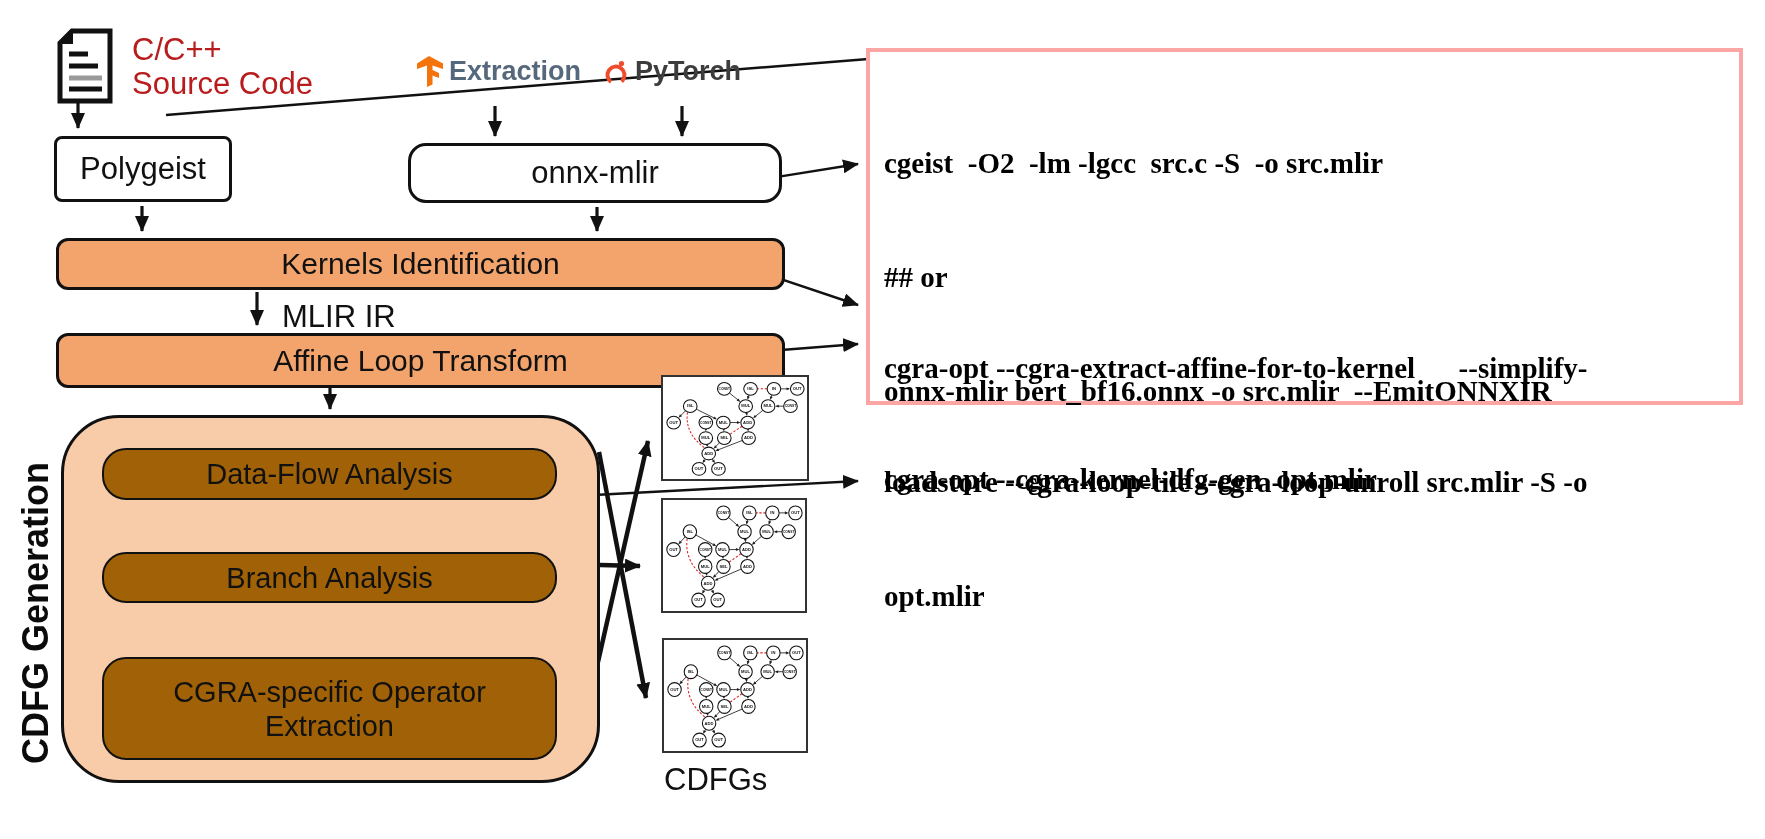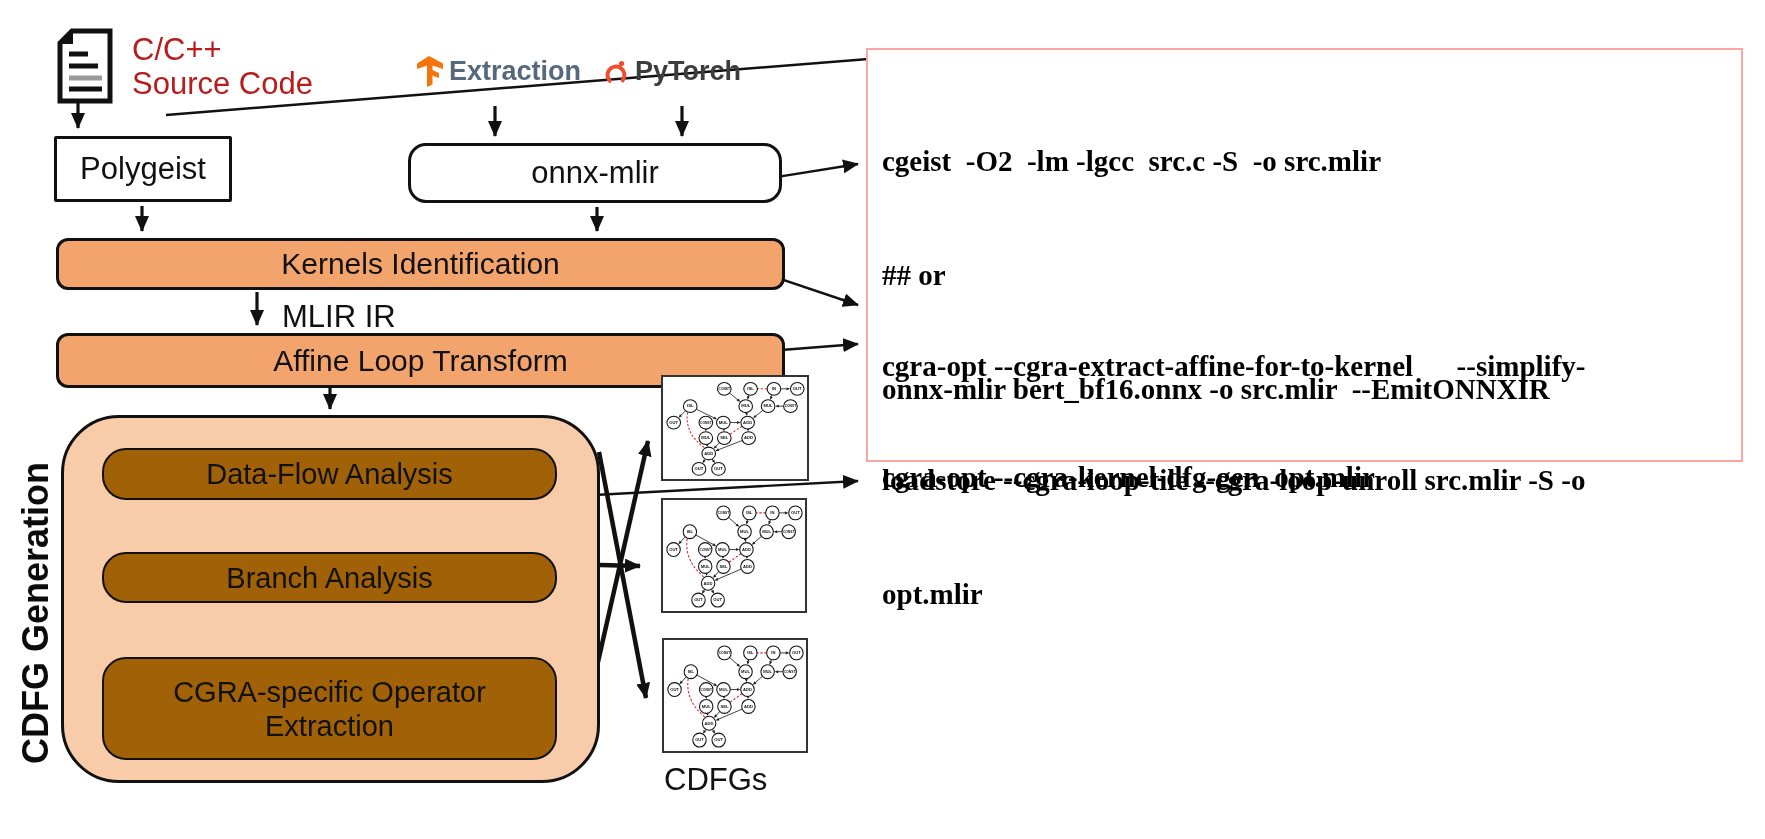--- a/index.html
+++ b/index.html
@@ -1,21 +1,21 @@
 <!DOCTYPE html>
 <html><head>
 <meta charset="utf-8">
 <style>
   html,body{margin:0;padding:0;background:#fff;}
   #canvas{position:relative;width:1765px;height:839px;background:#ffffff;overflow:hidden;
           font-family:"Liberation Sans",sans-serif;color:#111;}
   #wires{position:absolute;left:0;top:0;width:1765px;height:839px;pointer-events:none;}
   .box{position:absolute;display:flex;align-items:center;justify-content:center;
        text-align:center;box-sizing:border-box;color:#111;}
-  .wbox{background:#fff;border:3px solid #111;border-radius:2px;font-size:31px;}
+  .wbox{background:#fff;border:3px solid #111;border-radius:8px;font-size:31px;}
   .obox{background:#F3A46C;border:3px solid #111;border-radius:12px;font-size:30px;}
   .ibox{background:#a16207;border:2.5px solid #111;border-radius:24px;font-size:29px;line-height:34px;}
   #polygeist{left:54px;top:136px;width:178px;height:66px;}
   #onnx{left:408px;top:143px;width:374px;height:60px;border-radius:18px;}
   #kernels{left:56px;top:238px;width:729px;height:52px;}
   #affine{left:56px;top:333px;width:729px;height:55px;}
   #cdfg-container{position:absolute;left:61px;top:415px;width:539px;height:368px;
        background:#F8CBA9;border:3.5px solid #111;border-radius:58px;box-sizing:border-box;}
   #df{left:102px;top:448px;width:455px;height:52px;}
   #branch{left:102px;top:552px;width:455px;height:51px;}
@@ -23,22 +23,22 @@
   #rot-label{position:absolute;left:-164px;top:592px;width:400px;height:42px;
        transform:rotate(-90deg);text-align:center;font-size:36px;font-weight:600;color:#0b0b0b;}
   #src-label{position:absolute;left:132px;top:33px;font-size:31px;line-height:34px;color:#b91c1c;}
   #mlir-label{position:absolute;left:282px;top:299px;font-size:31px;text-align:right;}
   #cdfgs-label{position:absolute;left:664px;top:762px;width:176px;text-align:left;font-size:31px;}
   .logo{position:absolute;display:flex;align-items:center;gap:5px;}
   #tf-logo{left:416px;top:56px;}
   #pt-logo{left:604px;top:56px;}
   #tf-logo .lt{font-size:27px;font-weight:600;color:#56687C;}
   #pt-logo .lt{font-size:27px;font-weight:600;color:#3D3D3D;}
-  #cmdbox{position:absolute;left:866px;top:48px;width:877px;height:414px;
-       background:#fff;border:2px solid #fca5a5;box-sizing:border-box;}
+  #cmdbox{position:absolute;left:866px;top:48px;width:877px;height:357px;
+       background:#fff;border:4px solid #fca5a5;box-sizing:border-box;}
   .cmd{position:absolute;left:14px;font-family:"Liberation Serif",serif;font-weight:bold;
        font-size:29px;line-height:38px;white-space:pre;color:#000;}
   #cmd-frontend{top:16px;}
   #cmd-transform{top:221px;}
   #cmd-dfg{top:408px;}
   .thumb{position:absolute;background:#fff;border:2px solid #333;box-sizing:border-box;}
   #thumb1{left:661px;top:375px;width:148px;height:106px;}
   #thumb2{left:661px;top:498px;width:146px;height:115px;}
   #thumb3{left:662px;top:638px;width:146px;height:115px;}
   #doc-icon{position:absolute;left:56px;top:28px;}

